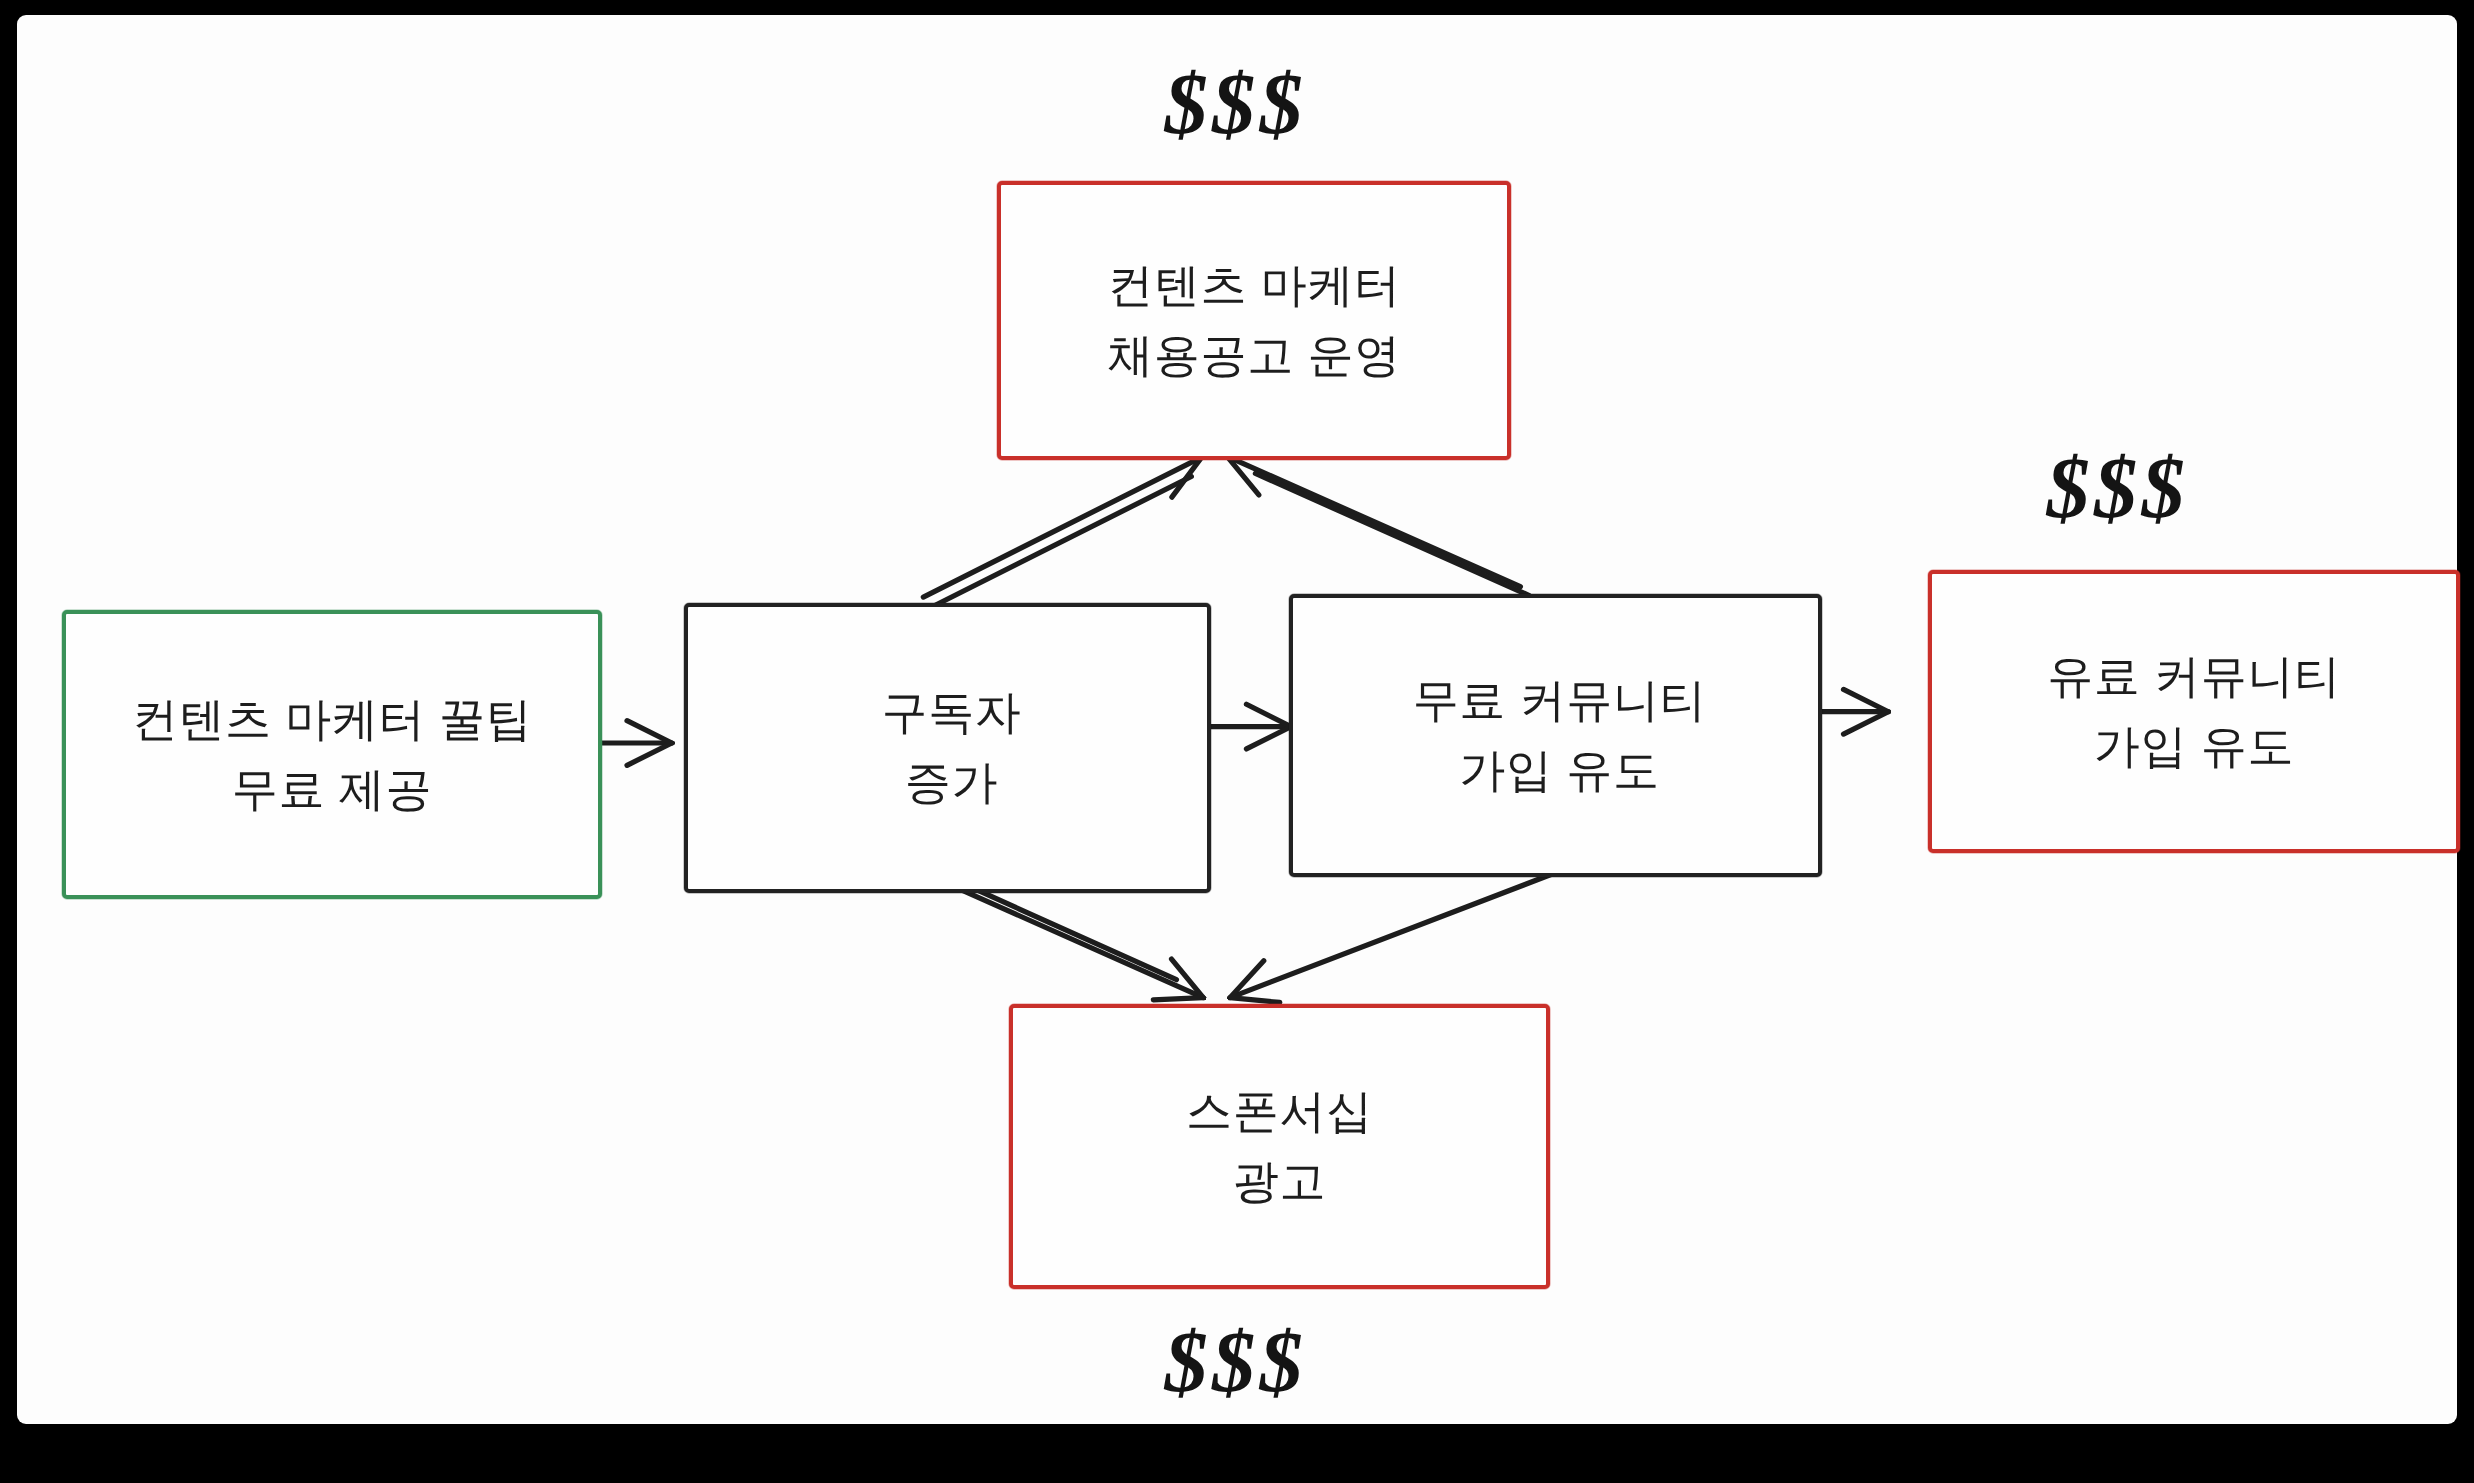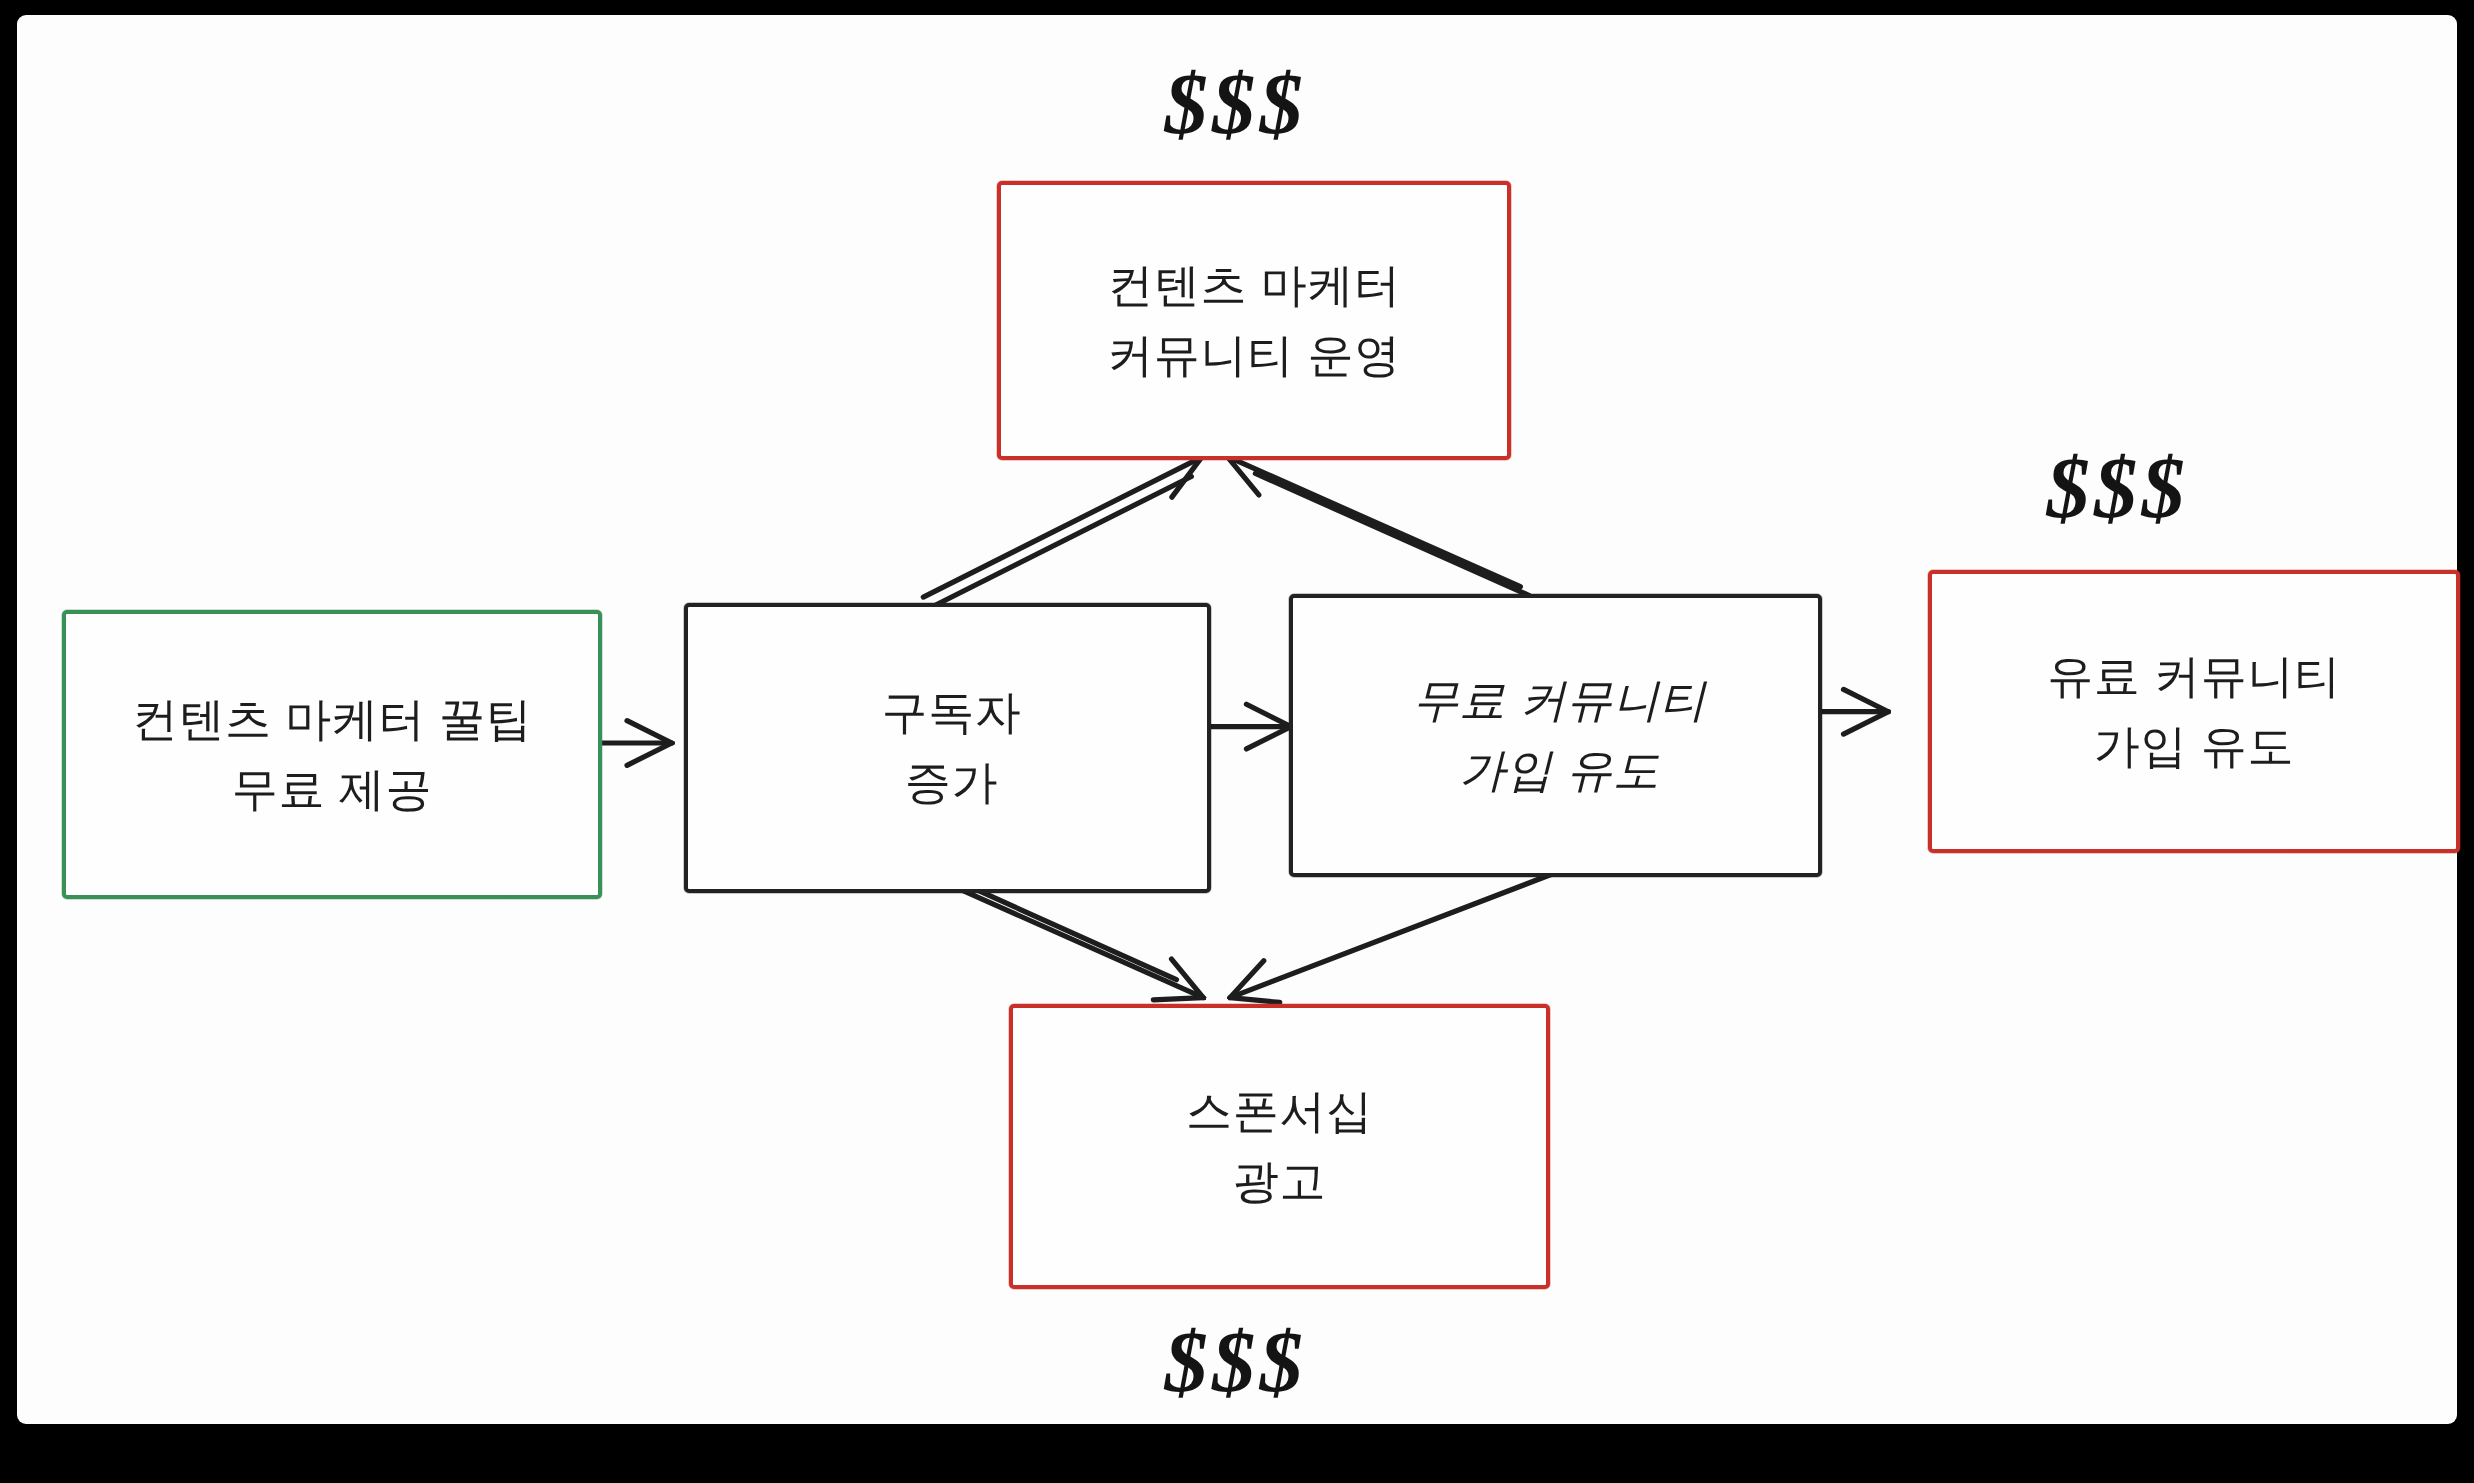--- a/index.html
+++ b/index.html
@@ -9,21 +9,21 @@
           background:#fdfdfd;border-radius:9px;}
   .node{position:absolute;display:flex;flex-direction:column;align-items:center;
         justify-content:center;text-align:center;color:#1d1d1d;font-size:46px;
         line-height:1.52;letter-spacing:0.7px;background:#fefefe;border-radius:5px;}
   .node.green{border:4.5px solid #3a9158;box-shadow:0 0 0 0.7px rgba(58,145,88,.35);}
   .node.black{border:4.5px solid #222222;box-shadow:0 0 0 0.7px rgba(20,20,20,.3);padding-left:8px;}
   .node.red{border:4.5px solid #c9302a;box-shadow:0 0 0 0.7px rgba(201,48,42,.35);}
   .node span{display:block;white-space:nowrap;}
   #node-free-tips      {left:62px;  top:610px;  width:532px; height:281px;}
   #node-subscribers    {left:684px; top:603px;  width:511px; height:282px;}
-  #node-free-community {left:1289px;top:594px;  width:517px; height:275px;font-style:italic;}
+  #node-free-community {left:1289px;top:594px;  width:517px; height:275px;}
   #node-paid-community {left:1928px;top:570px;  width:524px; height:275px;}
   #node-job-postings   {left:997px;top:181px;  width:506px; height:271px;}
   #node-sponsorship    {left:1009px;top:1004px; width:533px; height:277px;}
   .money{position:absolute;transform:translate(-50%,-50%);color:#141414;
          font-family:"Liberation Serif","DejaVu Serif",serif;
          font-style:italic;font-weight:bold;font-size:86px;letter-spacing:4.5px;}
   #money-top   {left:1236px;top:104px;}
   #money-right {left:2118px;top:488px;}
   #money-bottom{left:1236px;top:1362px;}
   svg.arrows{position:absolute;left:0;top:0;width:2475px;height:1483px;pointer-events:none;}
@@ -68,21 +68,21 @@
     <span>가입 유도</span>
   </div>
 
   <div class="node red" id="node-paid-community">
     <span>유료 커뮤니티</span>
     <span>가입 유도</span>
   </div>
 
   <div class="node red" id="node-job-postings">
     <span>컨텐츠 마케터</span>
-    <span>커뮤니티 운영</span>
+    <span>채용공고 운영</span>
   </div>
 
   <div class="node red" id="node-sponsorship">
     <span>스폰서십</span>
     <span>광고</span>
   </div>
 
   <div class="money" id="money-top">$$$</div>
   <div class="money" id="money-right">$$$</div>
   <div class="money" id="money-bottom">$$$</div>

